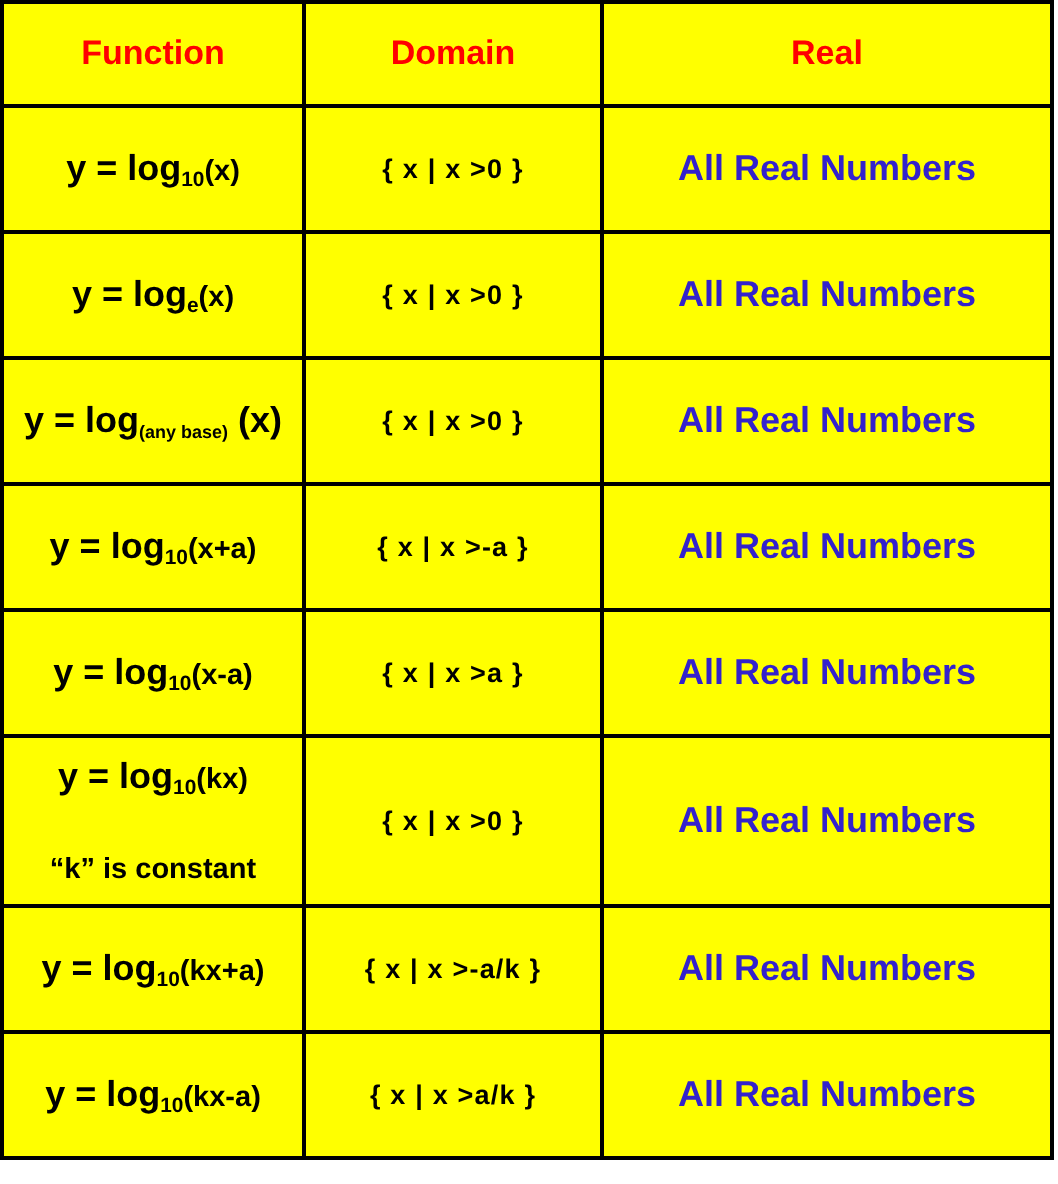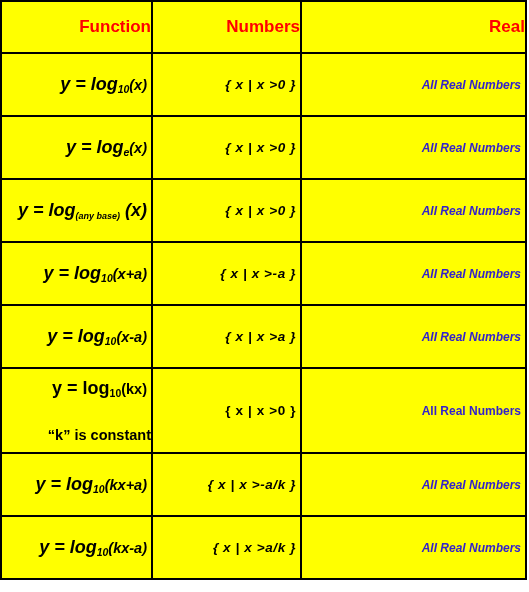--- a/index.html
+++ b/index.html
@@ -26,40 +26,40 @@
     background: #FFFF00;
     margin: 0;
   }
   table.log-table col.c-func { width: 151px; }
   table.log-table col.c-dom  { width: 149px; }
   table.log-table col.c-rng  { width: 225px; }
 
   table.log-table td, table.log-table th {
     border: 2px solid #000000;
     background: #FFFF00;
-    text-align: right;
+    text-align: center;
     vertical-align: middle;
     padding: 0;
     margin: 0;
   }
 
   
   tr.header-row th {
     height: 50px;
   }
   .hdr-text {
     color: #FF0000;
     font-weight: bold;
     font-size: 17px;
     letter-spacing: 0px;
     display: block;
   }
 
   
-  tr.data-row td { height: 61px; font-style: italic; }
+  tr.data-row td { height: 61px; }
   tr.tall-row td { height: 83px; }
 
   .func-text {
     color: #000000;
     font-weight: bold;
     font-size: 14.5px;
     white-space: nowrap;
     line-height: 1.15;
   }
   .func-text .big-log {
@@ -87,21 +87,21 @@
   .dom-text {
     color: #000000;
     font-weight: bold;
     font-size: 13.5px;
     white-space: nowrap;
     letter-spacing: 0.6px;
   }
   .rng-text {
     color: #3322CC;
     font-weight: bold;
-    font-size: 12px;
+    font-size: 18px;
     white-space: nowrap;
   }
   .cell-inner {
     display: block;
     padding: 0 4px;
   }
 </style>
 </head>
 <body>
 
@@ -111,21 +111,21 @@
       <col class="c-func">
       <col class="c-dom">
       <col class="c-rng">
     </colgroup>
     <thead>
       <tr class="header-row">
         <th>
           <span class="hdr-text">Function</span>
         </th>
         <th>
-          <span class="hdr-text">Numbers</span>
+          <span class="hdr-text">Domain</span>
         </th>
         <th>
           <span class="hdr-text">Real</span>
         </th>
       </tr>
     </thead>
     <tbody>
 
       <tr class="data-row">
         <td>

